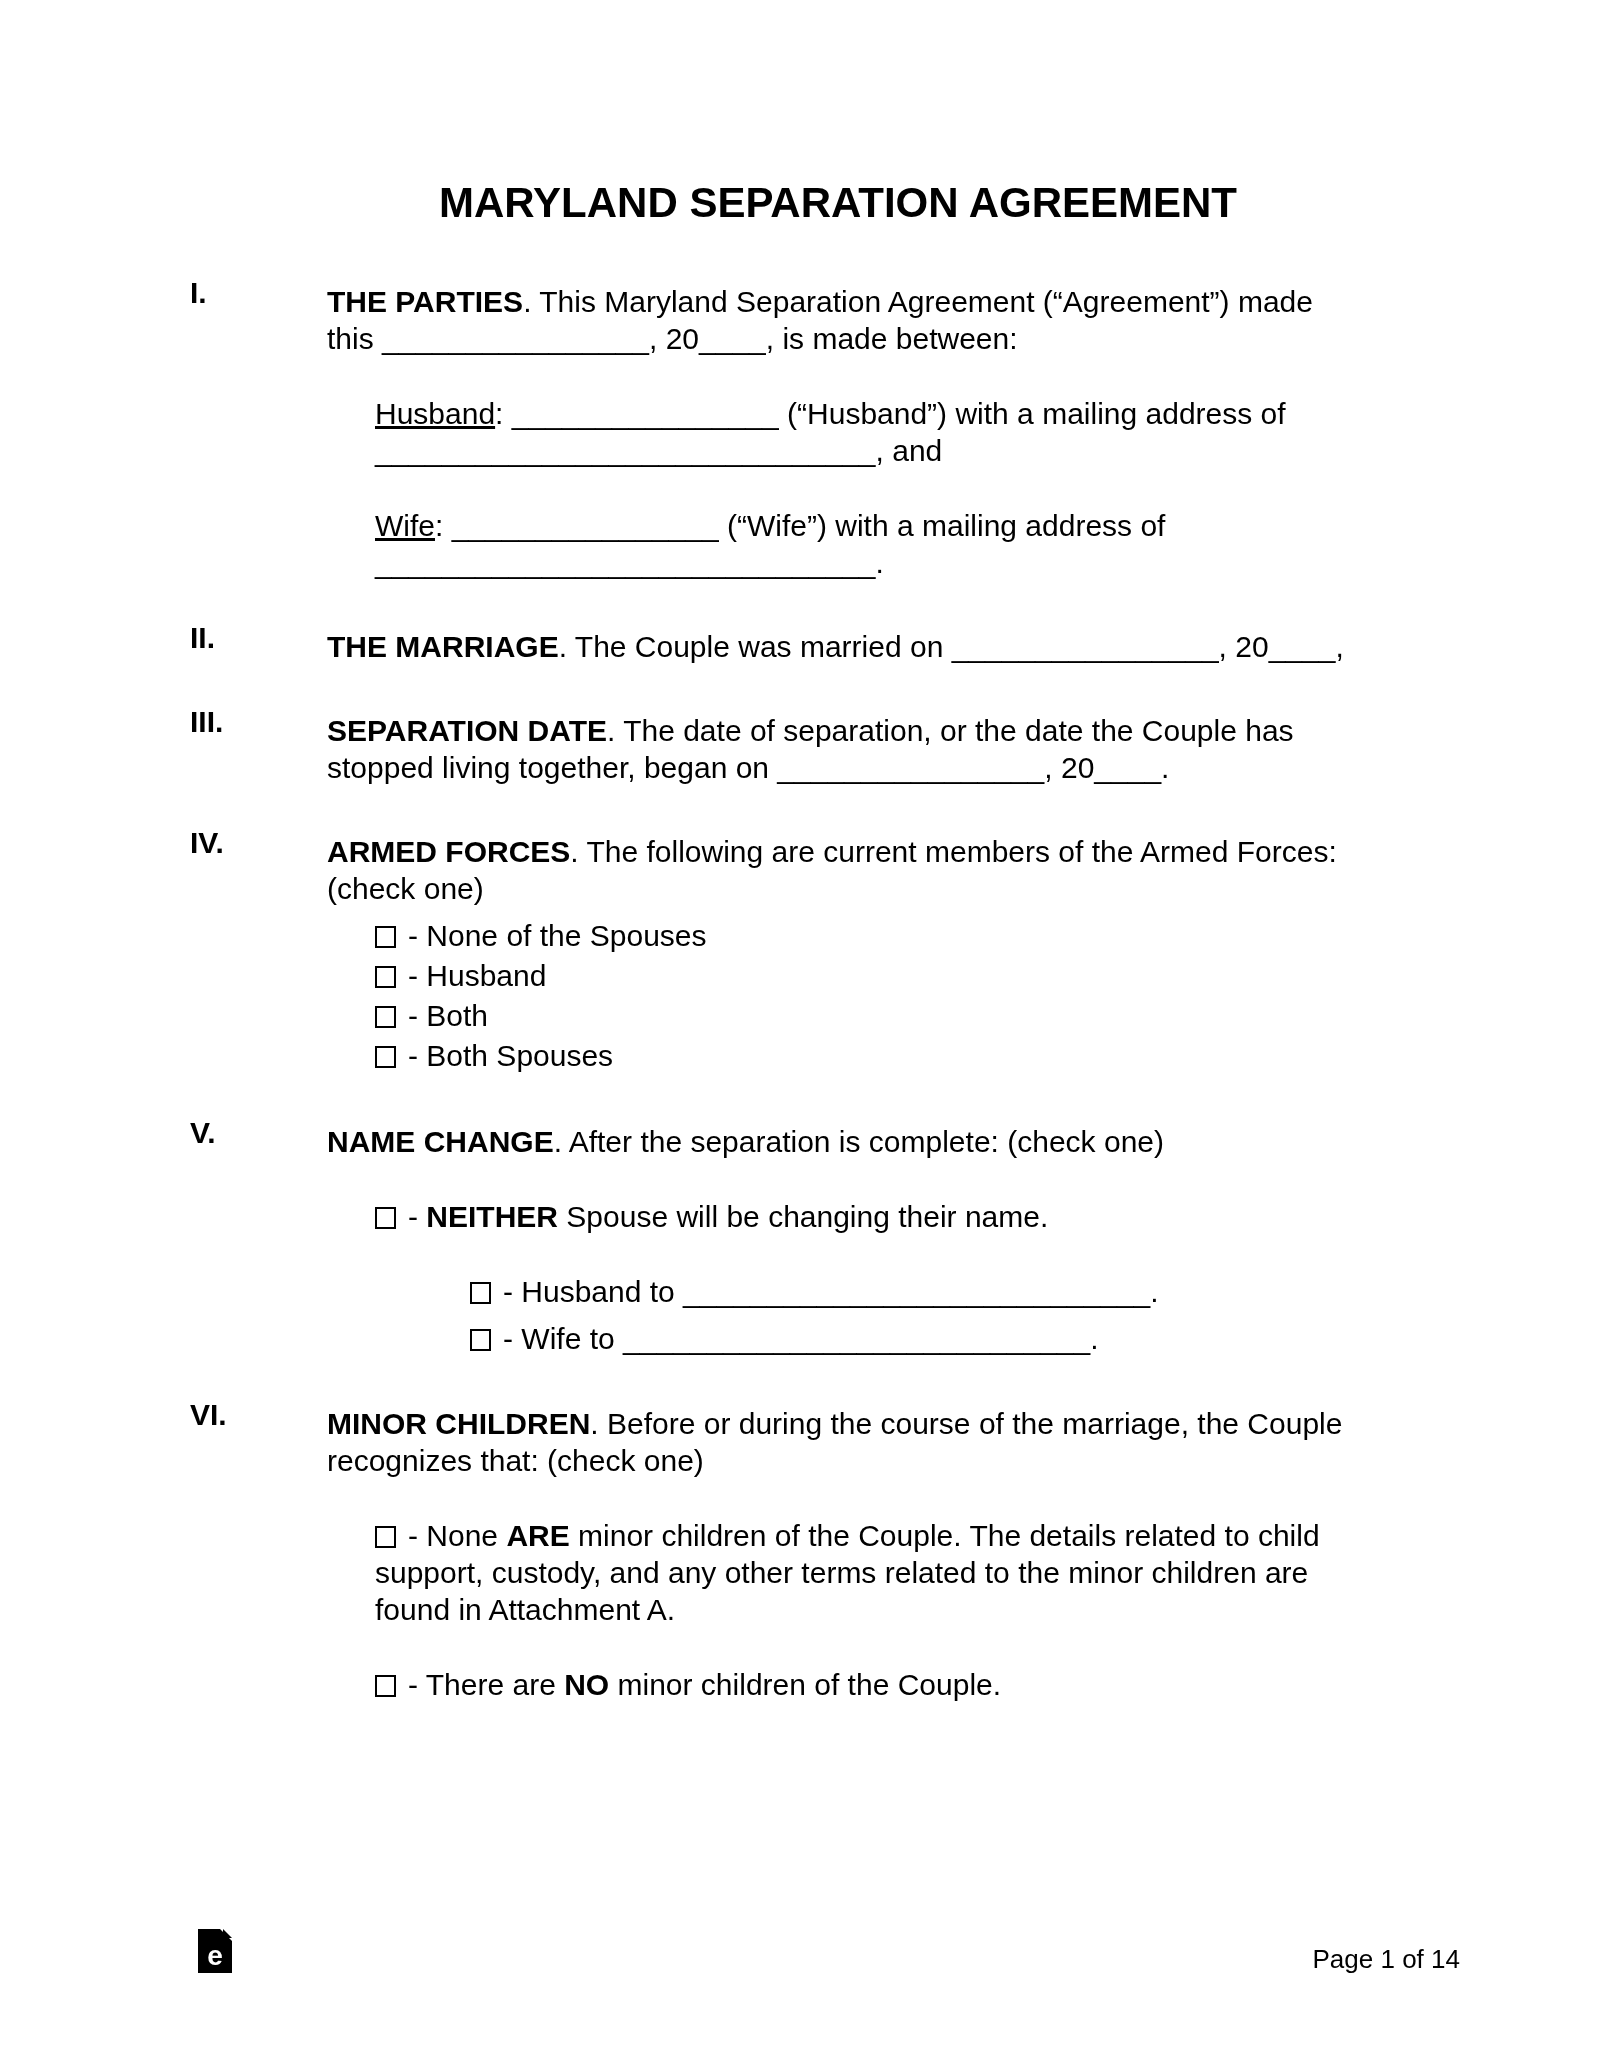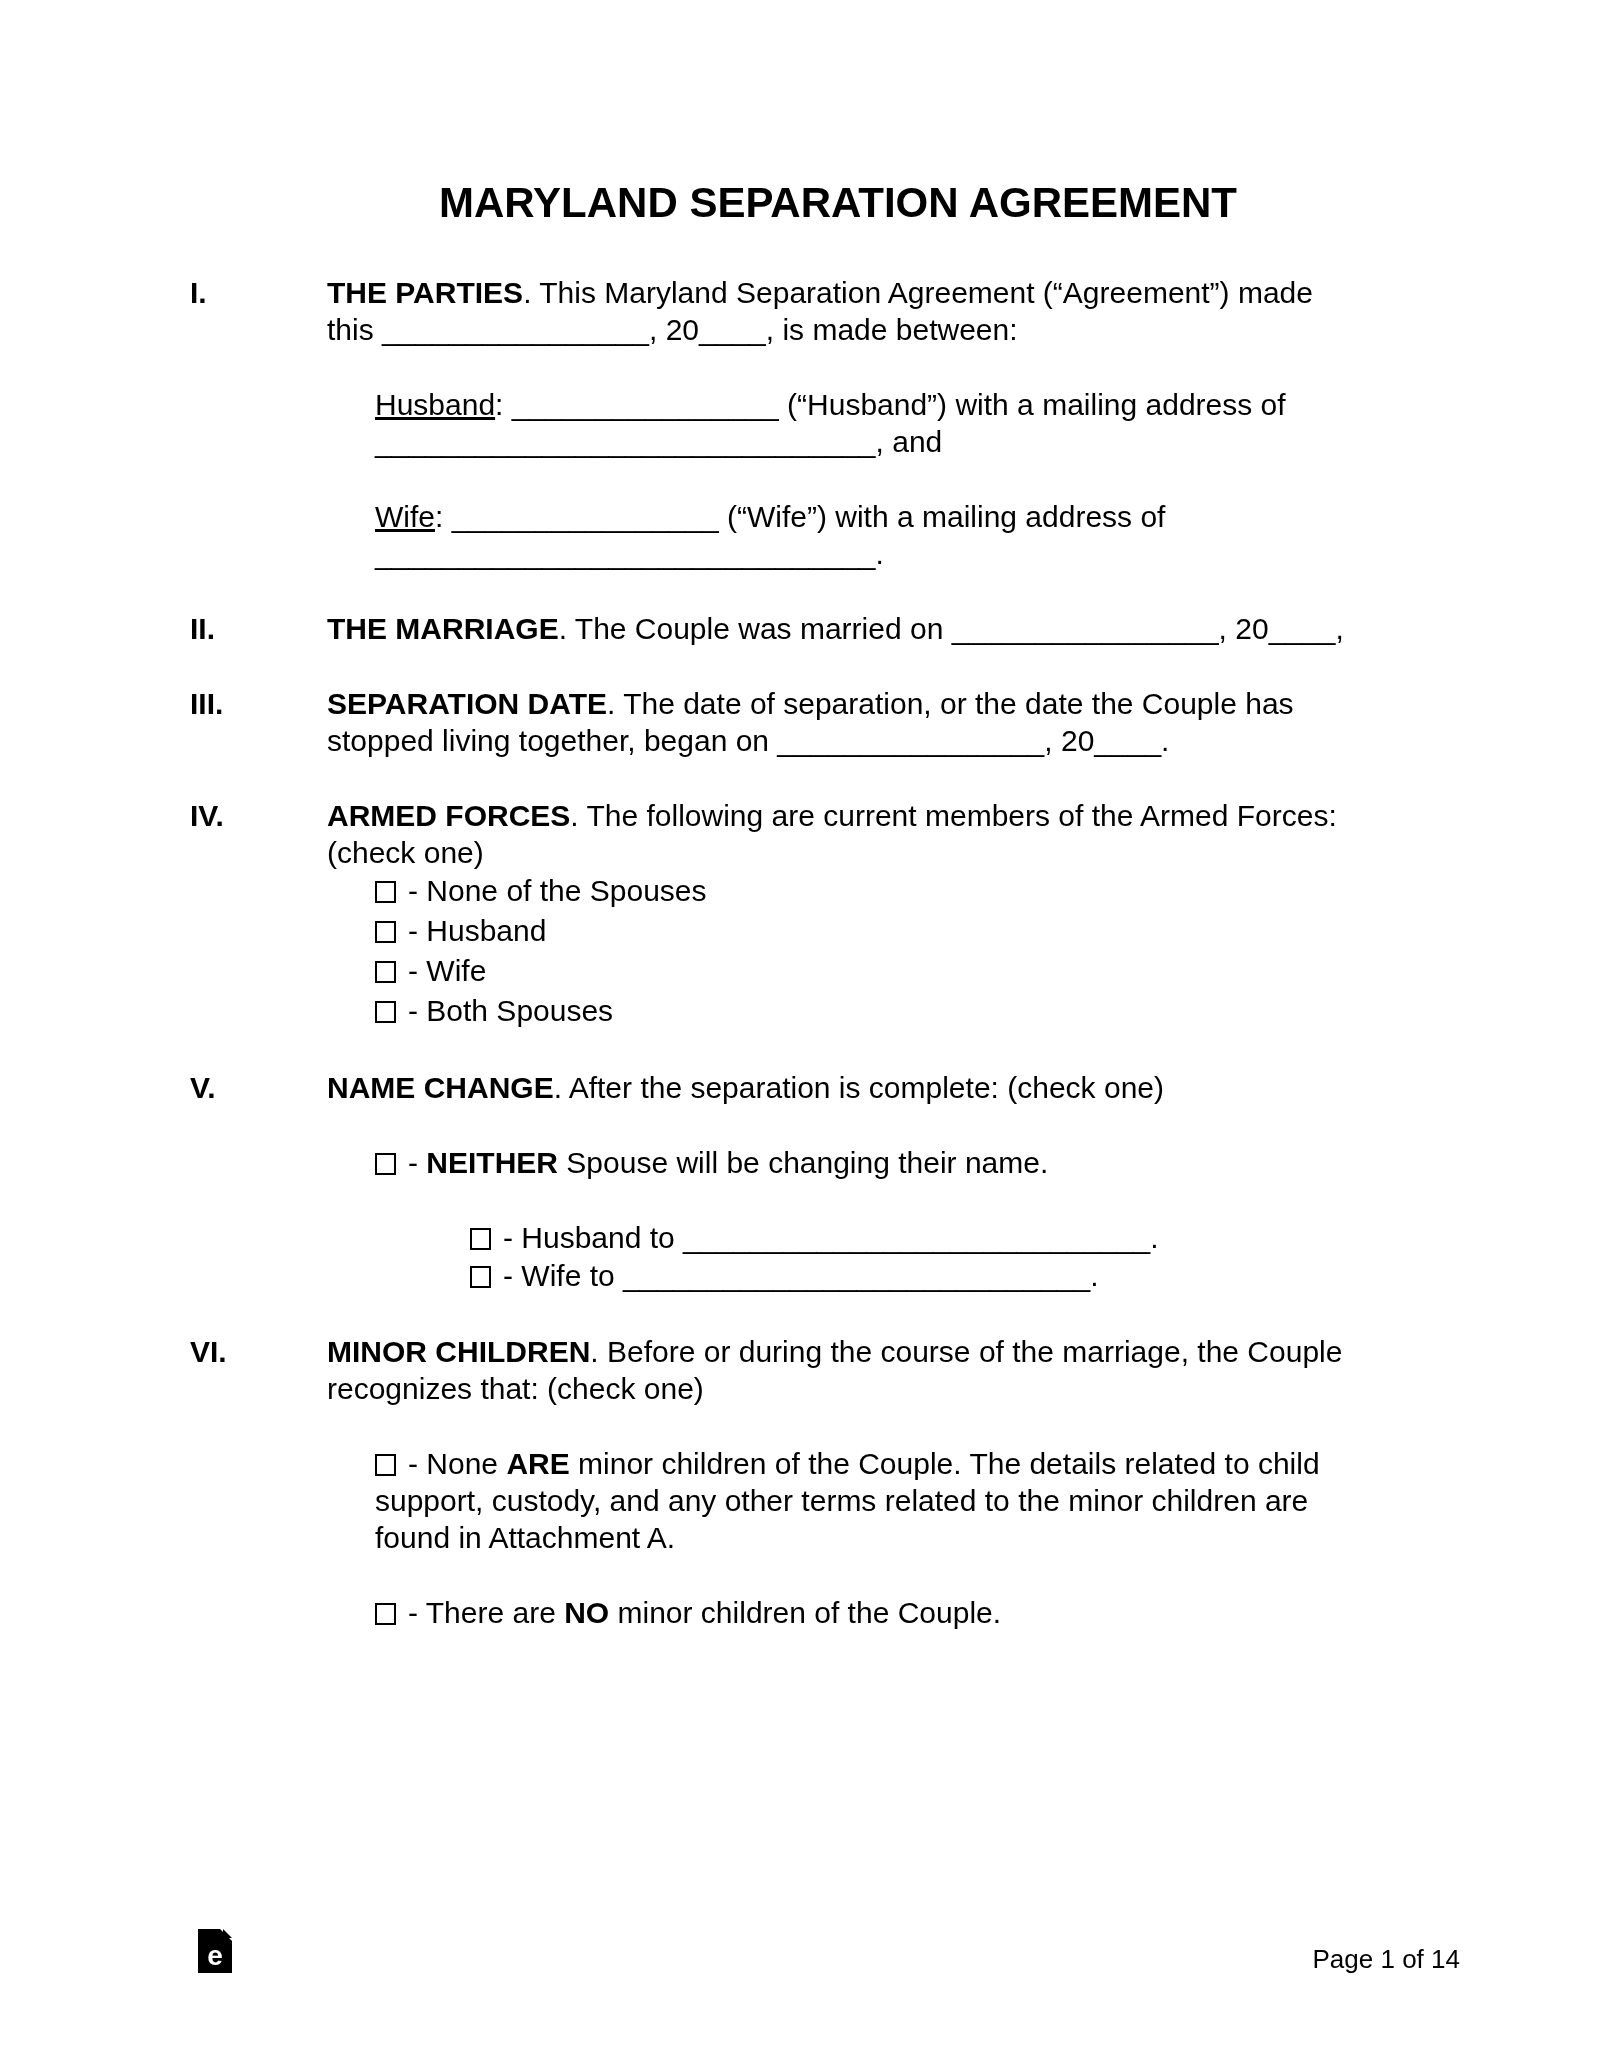--- a/index.html
+++ b/index.html
@@ -14,21 +14,21 @@
   }
   .content { padding:178px 114px 0 190px; }
   .doc-title {
     font-size:42px; line-height:50px; font-weight:700;
     text-align:center; letter-spacing:0;
     margin:0 0 46px 0;
   }
   .sec { display:flex; }
   .numeral { width:137px; flex:none; font-weight:700; }
   .sec-body { flex:1; min-width:0; }
-  .block { margin:0 0 38px 0; }
+  .block { margin:9px 0 38px 0; }
   .tight { margin-bottom:0; }
   .indent1 { margin-left:48px; }
   .indent3 { margin-left:143px; }
   b { font-weight:700; }
   .ul { text-decoration:underline; }
   .opt-row { line-height:40px; }
   .sub-row { line-height:38px; }
   .cb {
     display:inline-block; box-sizing:border-box;
     width:21px; height:22px;
@@ -93,21 +93,21 @@
       </div>
     </div>
 
     <div class="sec">
       <div class="numeral">IV.</div>
       <div class="sec-body">
         <p class="block tight"><b>ARMED FORCES</b><span>. The following are current members of the Armed Forces:</span><br><span>(check one)</span></p>
         <div class="block">
           <div class="opt-row indent1"><span class="cb"></span><span>- None of the Spouses</span></div>
           <div class="opt-row indent1"><span class="cb"></span><span>- Husband</span></div>
-          <div class="opt-row indent1"><span class="cb"></span><span>- Wife</span></div>
+          <div class="opt-row indent1"><span class="cb"></span><span>- Both</span></div>
           <div class="opt-row indent1"><span class="cb"></span><span>- Both Spouses</span></div>
         </div>
       </div>
     </div>
 
     <div class="sec">
       <div class="numeral">V.</div>
       <div class="sec-body">
         <p class="block"><b>NAME CHANGE</b><span>. After the separation is complete: (check one)</span></p>
 

